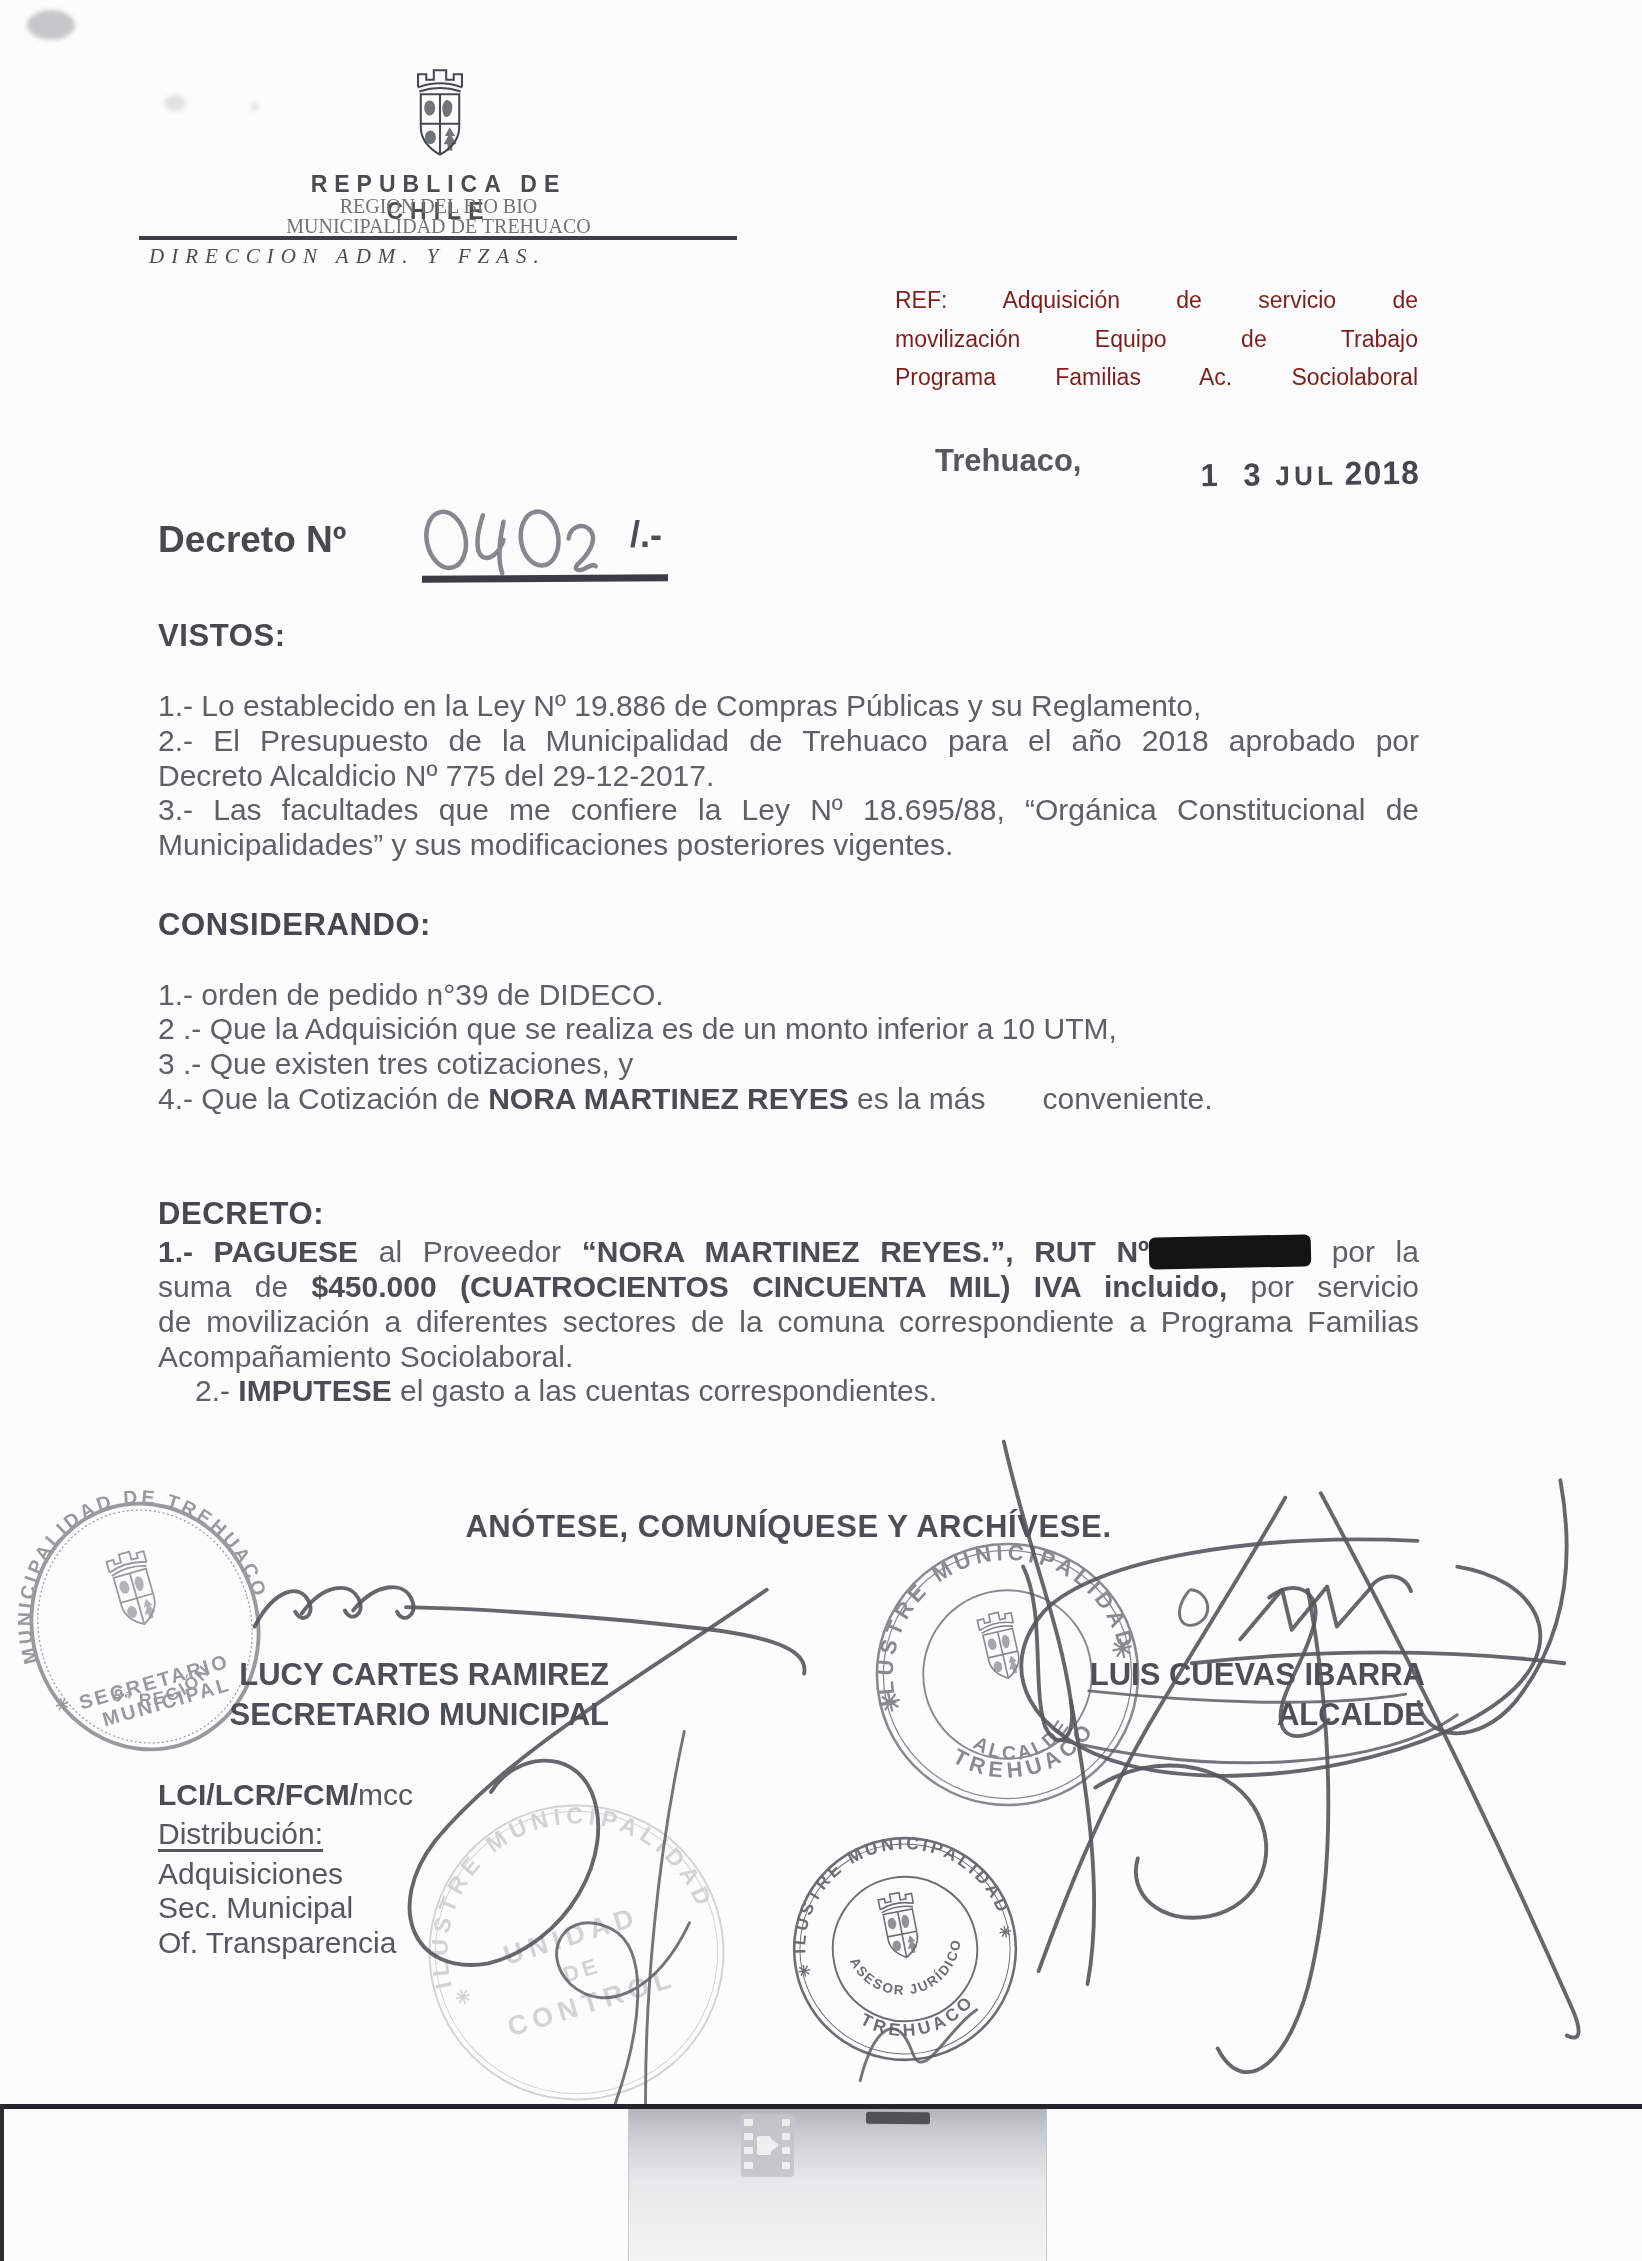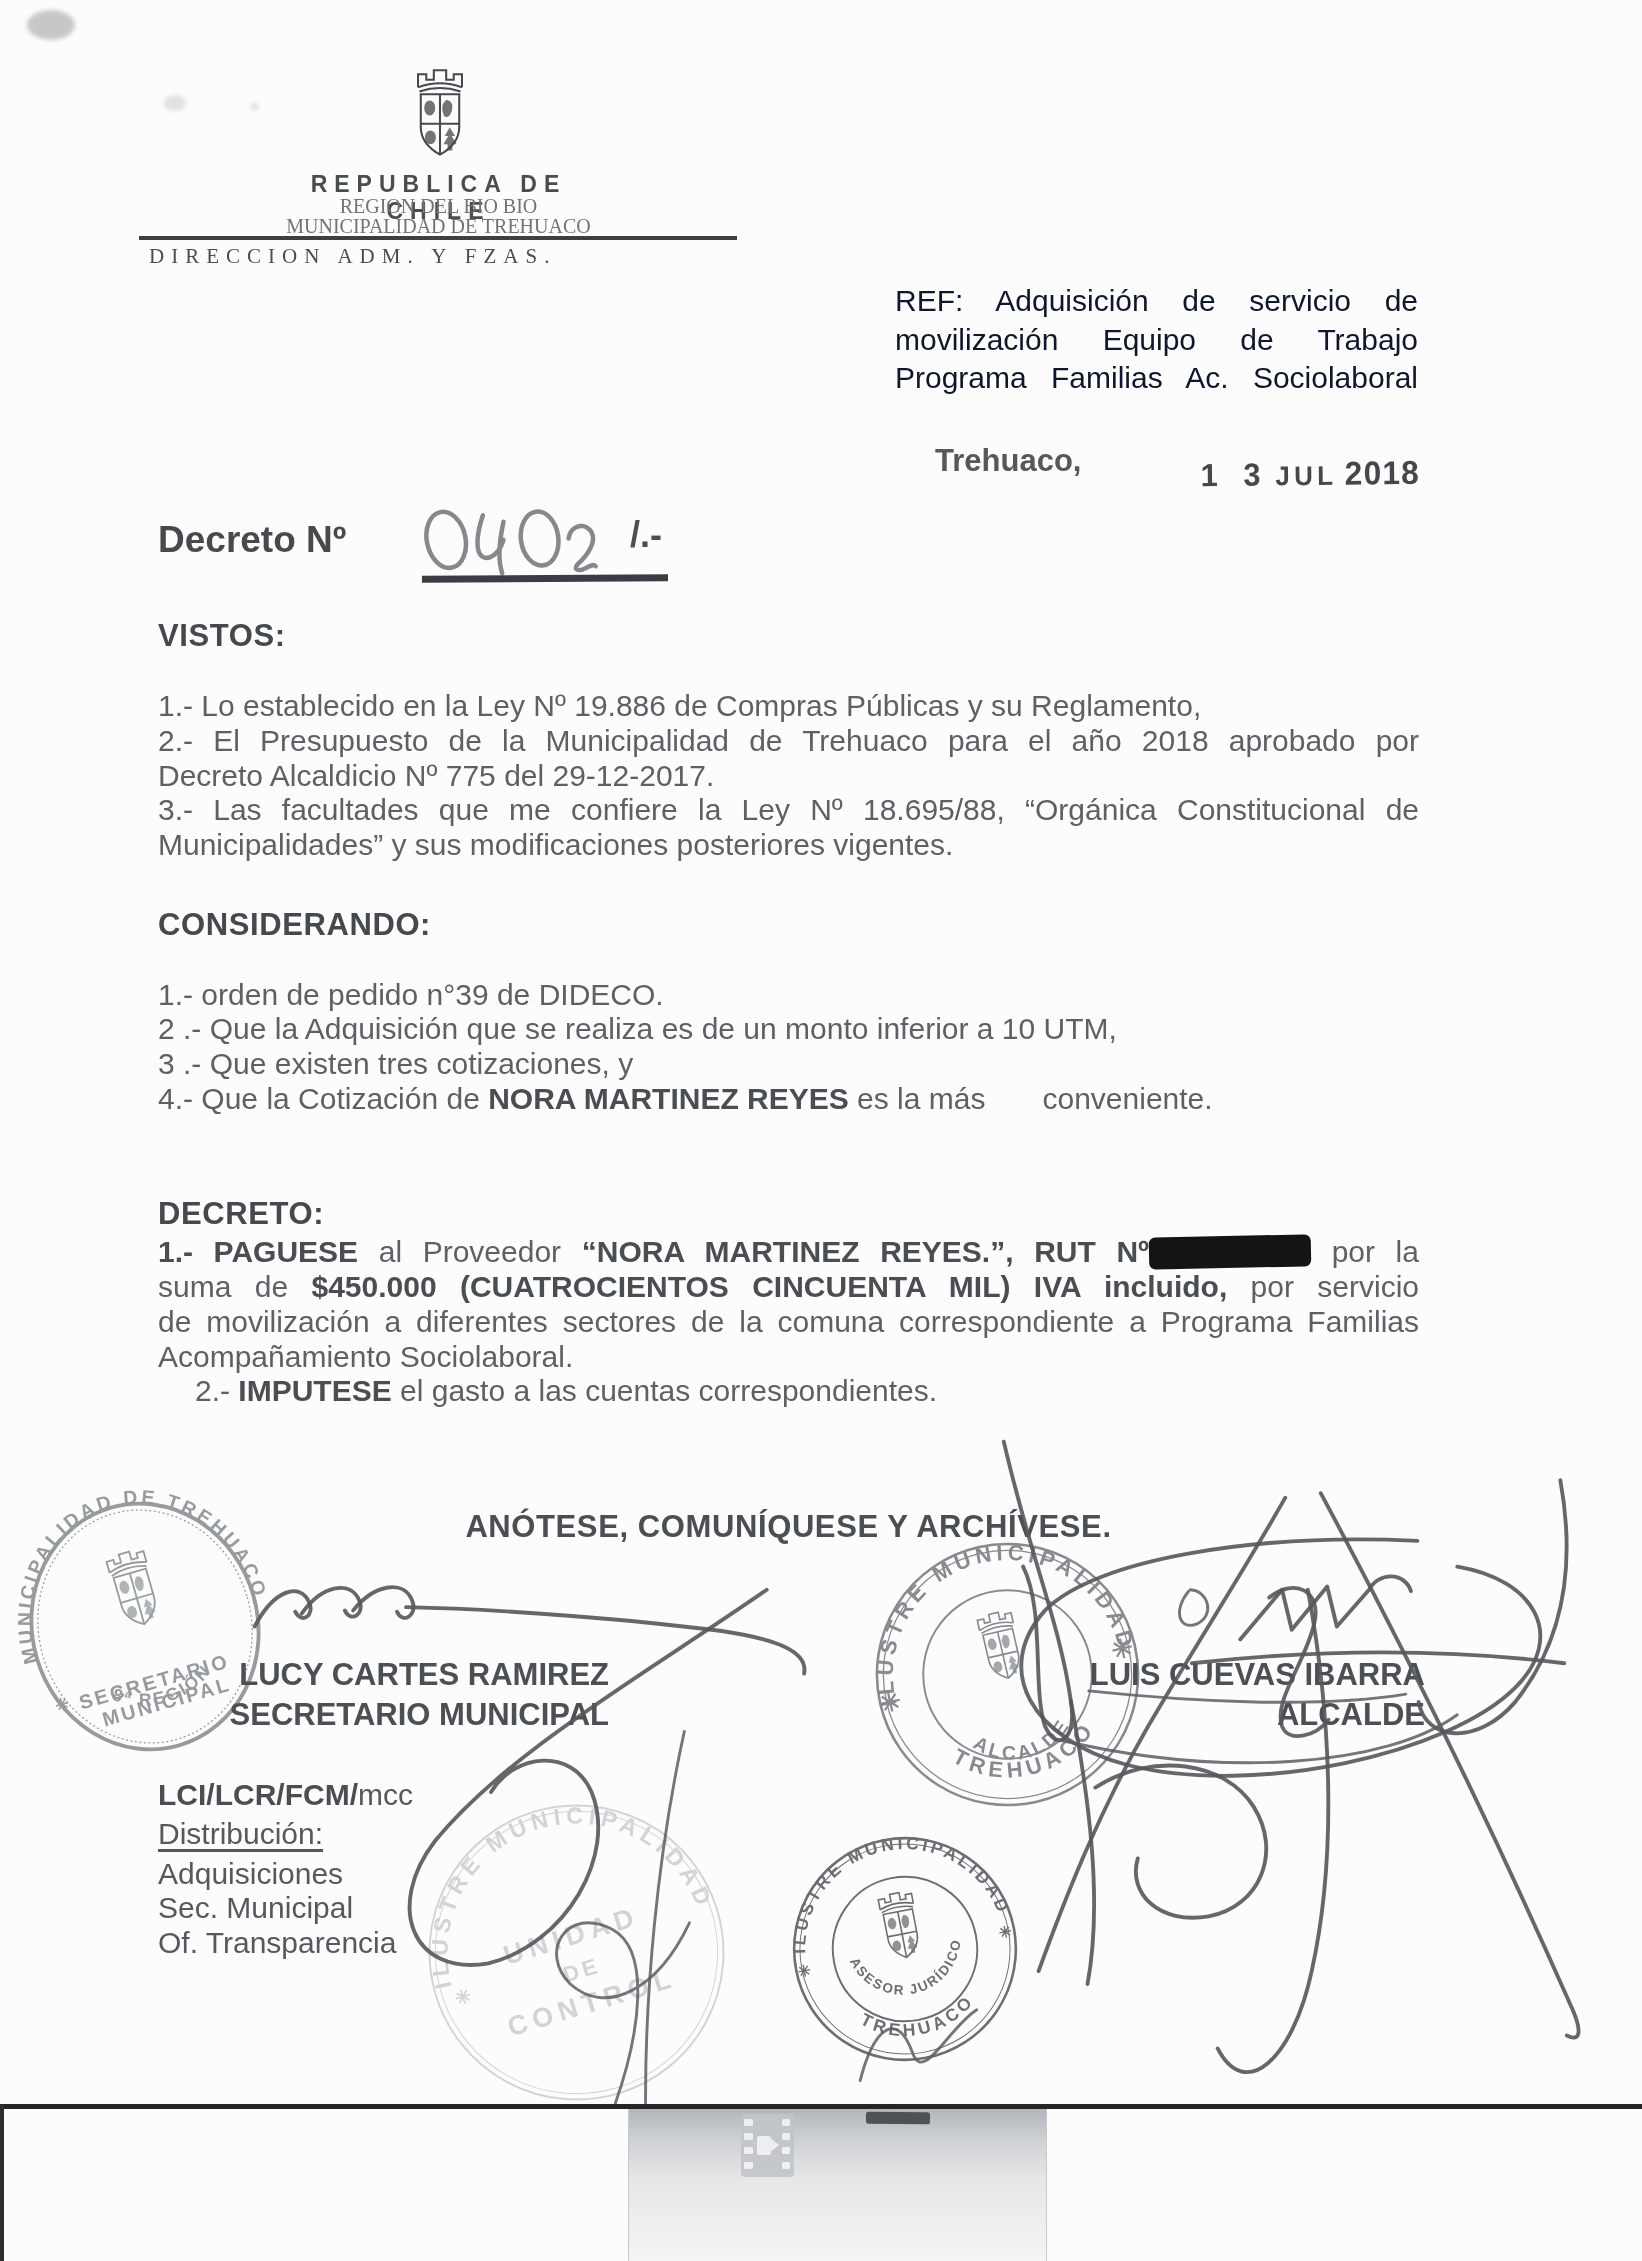--- a/index.html
+++ b/index.html
@@ -9,25 +9,25 @@
   .ln{position:absolute;left:158px;width:1261px;font-size:30px;line-height:36px;color:#5d6064;}
   .just{text-align:justify;text-align-last:justify;}
   .b{font-weight:bold;color:#4a4d51;}
   .h{position:absolute;left:158px;font-size:31px;font-weight:bold;color:#45484c;letter-spacing:0.6px;}
   .hdr-country{position:absolute;left:271px;top:171px;width:335px;text-align:center;
                font-size:23px;font-weight:bold;letter-spacing:7px;color:#4a4d50;}
   .hdr-serif{position:absolute;left:271px;width:335px;text-align:center;
              font-family:"Liberation Serif",serif;font-size:20px;color:#737373;}
   .hdr-rule{position:absolute;left:139px;top:236px;width:598px;height:3.9px;background:#3d3f42;}
   .hdr-dept{position:absolute;left:149px;top:244px;width:490px;font-family:"Liberation Serif",serif;
-            font-size:21px;letter-spacing:7px;color:#4a4d50;}
+            font-size:21px;letter-spacing:7px;color:#4a4d50;font-style:italic;}
   .coa{position:absolute;left:404px;top:64px;width:72px;height:103px;color:#45484c;}
   
-  .ref{position:absolute;left:895px;width:523px;font-size:30px;line-height:39px;
-       color:#0f172a;text-align:justify;text-align-last:justify;}
+  .ref{position:absolute;left:895px;width:523px;font-size:23px;line-height:39px;
+       color:#7f1d1d;text-align:justify;text-align-last:justify;}
   .place{position:absolute;left:935px;top:443px;font-size:31px;font-weight:bold;color:#55585c;}
   .datestamp{position:absolute;left:1196px;top:455px;color:#44474b;font-weight:bold;
              transform:rotate(-0.6deg) scaleX(0.96);white-space:nowrap;}
   .datestamp .d{font-size:32px;letter-spacing:9px;}
   .datestamp .m{font-size:27px;letter-spacing:4.5px;margin-left:6.4px;}
   .datestamp .y{font-size:33px;letter-spacing:1.3px;margin-left:7.7px;}
   
   .dlabel{position:absolute;left:158px;top:519px;font-size:37px;font-weight:bold;color:#47494d;}
   .dhand{position:absolute;left:417px;top:496px;width:213px;height:87px;}
   .dunder{position:absolute;left:422px;top:575px;width:246px;height:7px;background:#3a3d41;transform:rotate(-0.4deg);}

